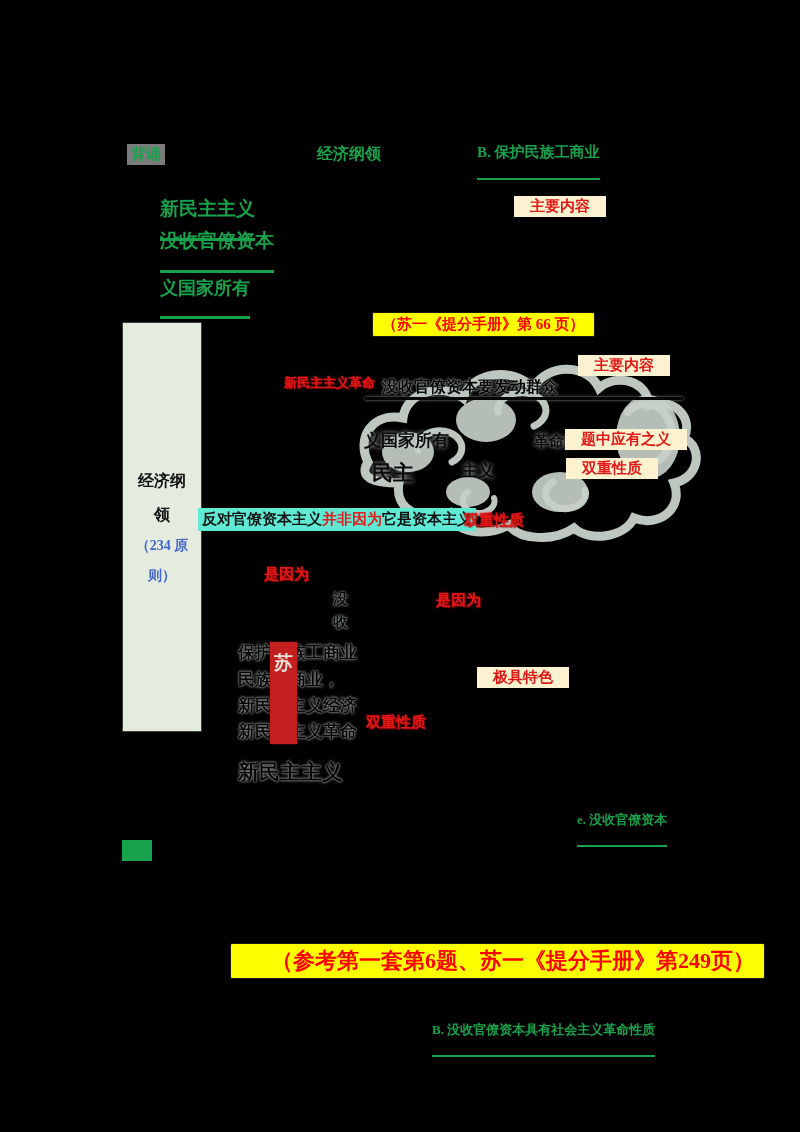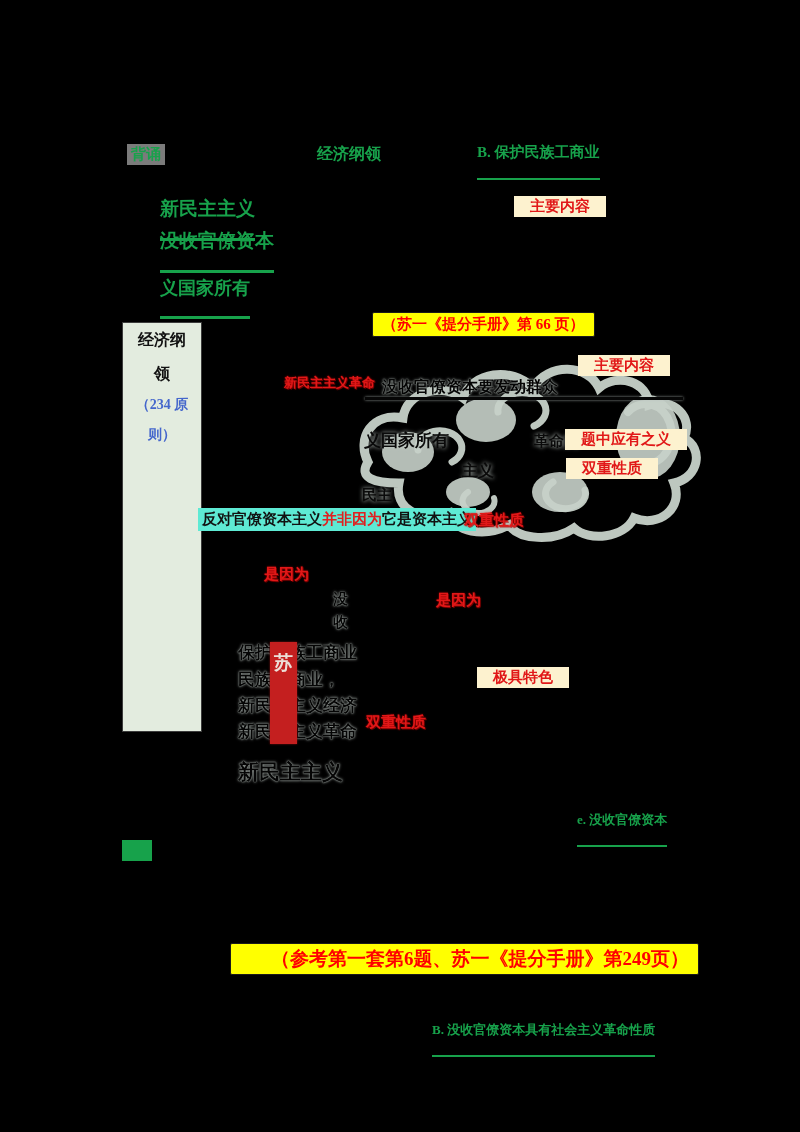--- a/index.html
+++ b/index.html
@@ -18,21 +18,21 @@
   .ybox{background:#ffff00;color:#ff0000;font-weight:bold;border:1px solid #1a1a1a;
         padding:2px 9px;border-radius:2px;}
   
   .rnote{color:#e11818;font-weight:bold;text-shadow:0 0 2px rgba(200,0,0,.85),1px 1px 0 rgba(160,0,0,.6);}
   
   .halo{color:#050505;font-weight:bold;text-shadow:0 0 3px rgba(190,200,195,.85),0 0 1px rgba(215,225,218,.9);}
   
   .onCloud{color:#0a0a0a;font-weight:bold;text-shadow:0 0 4px rgba(200,210,204,.95);}
   .panel{position:absolute;left:122px;top:322px;width:78px;height:408px;background:#e3ecdf;
          border:1px solid #3c3c3c;display:flex;flex-direction:column;align-items:center;
-         justify-content:flex-start;text-align:center;line-height:2.1;}
+         justify-content:center;text-align:center;line-height:2.1;}
   .panel .blk{color:#111;font-weight:bold;font-size:16px;}
   .panel .blu{color:#4466cc;font-weight:bold;font-size:14px;}
   .stamp{position:absolute;left:270px;top:642px;width:27px;height:102px;background:#c41f1f;
          box-shadow:0 0 2px #7e1010;color:#ecdfd8;font-weight:bold;font-size:19px;
          text-align:center;padding-top:8px;box-sizing:border-box;}
   .strip{background:#5eead4;color:#111;font-weight:bold;font-size:15px;padding:2px 4px;}
   .strip .red{color:#e02020;}
   .scratch-line{position:absolute;left:365px;top:397px;width:318px;height:3px;background:#060606;
                 box-shadow:0 0 3px rgba(185,195,190,.8);}
   .greenblock{position:absolute;left:122px;top:840px;width:30px;height:21px;background:#17a24b;}
@@ -81,21 +81,21 @@
 
   <span class="abs rnote" style="left:284px;top:374px;font-size:13px;">新民主主义革命</span>
 
   <span class="abs halo" style="left:382px;top:377px;font-size:16px;text-align:right;">没收官僚资本要发动群众</span>
   <div class="scratch-line"></div>
 
   <span class="abs onCloud" style="left:364px;top:429px;font-size:17px;">义国家所有</span>
   <span class="abs onCloud" style="left:534px;top:432px;font-size:15px;">革命的</span>
   <span class="abs tag" style="left:565px;top:429px;">题中应有之义</span>
 
-  <span class="abs onCloud" style="left:362px;top:459px;font-size:15px;margin-top:27px;">民主</span>
+  <span class="abs onCloud" style="left:372px;top:459px;font-size:21px;">民主</span>
   <span class="abs onCloud" style="left:450px;top:461px;font-size:16px;margin-left:12px;">主义</span>
   <span class="abs tag" style="left:566px;top:458px;">双重性质</span>
 
   <span class="abs tag" style="left:578px;top:355px;">主要内容</span>
 
   <span class="abs strip" style="left:198px;top:508px;">
     <span>反对官僚资本主义</span><span class="red">并非因为</span><span>它是资本主义</span>
   </span>
   <span class="abs rnote" style="left:464px;top:511px;font-size:15px;">双重性质</span>
 
@@ -114,17 +114,17 @@
     <span>苏</span>
   </div>
 
   <span class="abs tag" style="left:477px;top:667px;">极具特色</span>
   <span class="abs rnote" style="left:366px;top:713px;font-size:15px;">双重性质</span>
 
   <span class="abs gul gul-thin" style="left:577px;top:811px;font-size:13px;">e. 没收官僚资本</span>
 
   <div class="greenblock"></div>
 
-  <span class="abs ybox" style="left:230px;top:943px;font-size:19px;padding-left:40px;">（参考第一套第6题、苏一《提分手册》第249页）</span>
+  <span class="abs ybox" style="left:230px;top:943px;font-size:22px;padding-left:40px;">（参考第一套第6题、苏一《提分手册》第249页）</span>
 
   <span class="abs gul gul-thin" style="left:432px;top:993px;font-size:13px;margin-top:28px;">B. 没收官僚资本具有社会主义革命性质</span>
 
 </div>
 
 </body></html>

